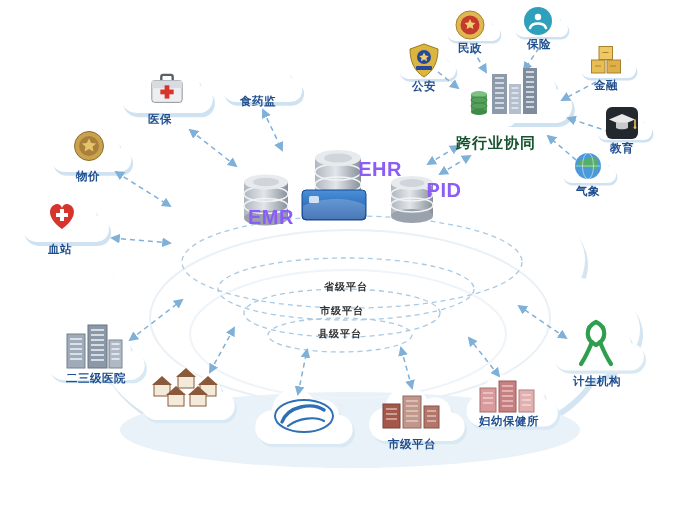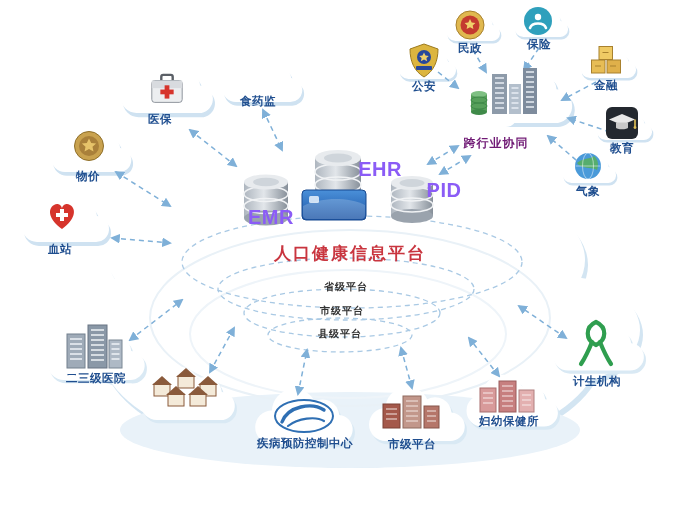--- a/index.html
+++ b/index.html
@@ -9,21 +9,21 @@
   }
   .stage svg.bg{position:absolute;left:0;top:0;}
   .icon{position:absolute;}
   .icon svg{display:block;width:100%;height:auto;}
   .lbl{
     position:absolute;transform:translate(-50%,-50%);
     font-size:11.5px;font-weight:bold;color:#1f4e8f;white-space:nowrap;letter-spacing:.5px;text-align:center;
   }
   .xlbl{
     position:absolute;transform:translate(-50%,-50%);
-    font-size:12px;font-weight:bold;color:#701a75;white-space:nowrap;letter-spacing:1px;
+    font-size:15px;font-weight:bold;color:#14532d;white-space:nowrap;letter-spacing:1px;
   }
   .dbl{
     position:absolute;transform:translate(-50%,-50%);
     font-size:20px;font-weight:bold;color:#8b5cf6;white-space:nowrap;letter-spacing:.5px;
   }
   .ttl{
     position:absolute;transform:translate(-50%,-50%);
     font-size:17px;font-weight:bold;color:#c9353f;white-space:nowrap;letter-spacing:2px;
   }
   .lvl{
@@ -379,28 +379,26 @@
   <div class="lbl" style="left:88px;top:176px">物价</div>
   <div class="lbl" style="left:60px;top:249px">血站</div>
   <div class="lbl" style="left:424px;top:86px">公安</div>
   <div class="lbl" style="left:470px;top:48px">民政</div>
   <div class="lbl" style="left:539px;top:44px">保险</div>
   <div class="lbl" style="left:606px;top:85px">金融</div>
   <div class="lbl" style="left:622px;top:148px">教育</div>
   <div class="lbl" style="left:588px;top:191px">气象</div>
   <div class="xlbl" style="left:496px;top:143px">跨行业协同</div>
   <div class="lbl" style="left:96px;top:378px">二三级医院</div>
-  <div class="lbl" style="left:305px;top:443px">疾病预防控制中心</div>
   <div class="lbl" style="left:412px;top:444px">市级平台</div>
   <div class="lbl" style="left:509px;top:421px">妇幼保健所</div>
   <div class="lbl" style="left:597px;top:381px">计生机构</div>
 
   <div class="dbl" style="left:271px;top:217px">EMR</div>
   <div class="dbl" style="left:380px;top:169px">EHR</div>
   <div class="dbl" style="left:444px;top:190px">PID</div>
 
-  <div class="ttl" style="left:350px;top:253px">人口健康信息平台</div>
 
   <div class="lvl" style="left:346px;top:287px">省级平台</div>
   <div class="lvl" style="left:342px;top:311px">市级平台</div>
   <div class="lvl" style="left:340px;top:334px">县级平台</div>
 
 </div>
 
 </body></html>

